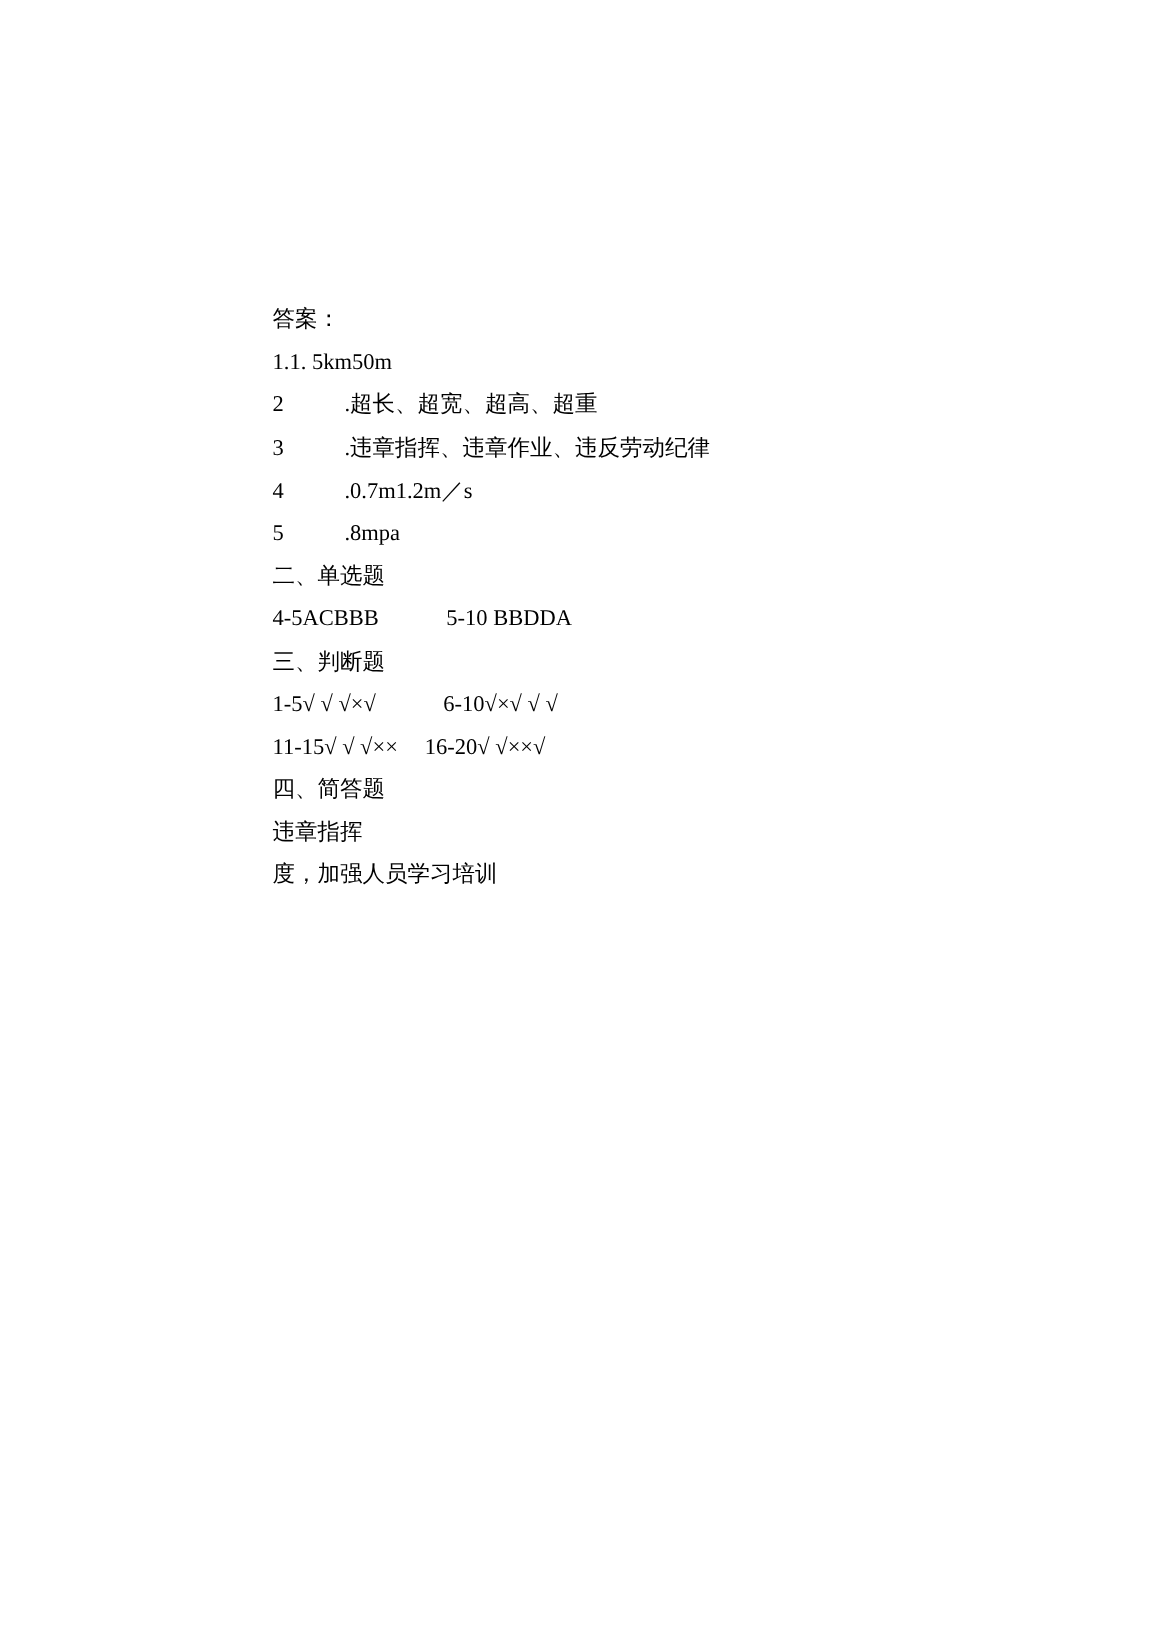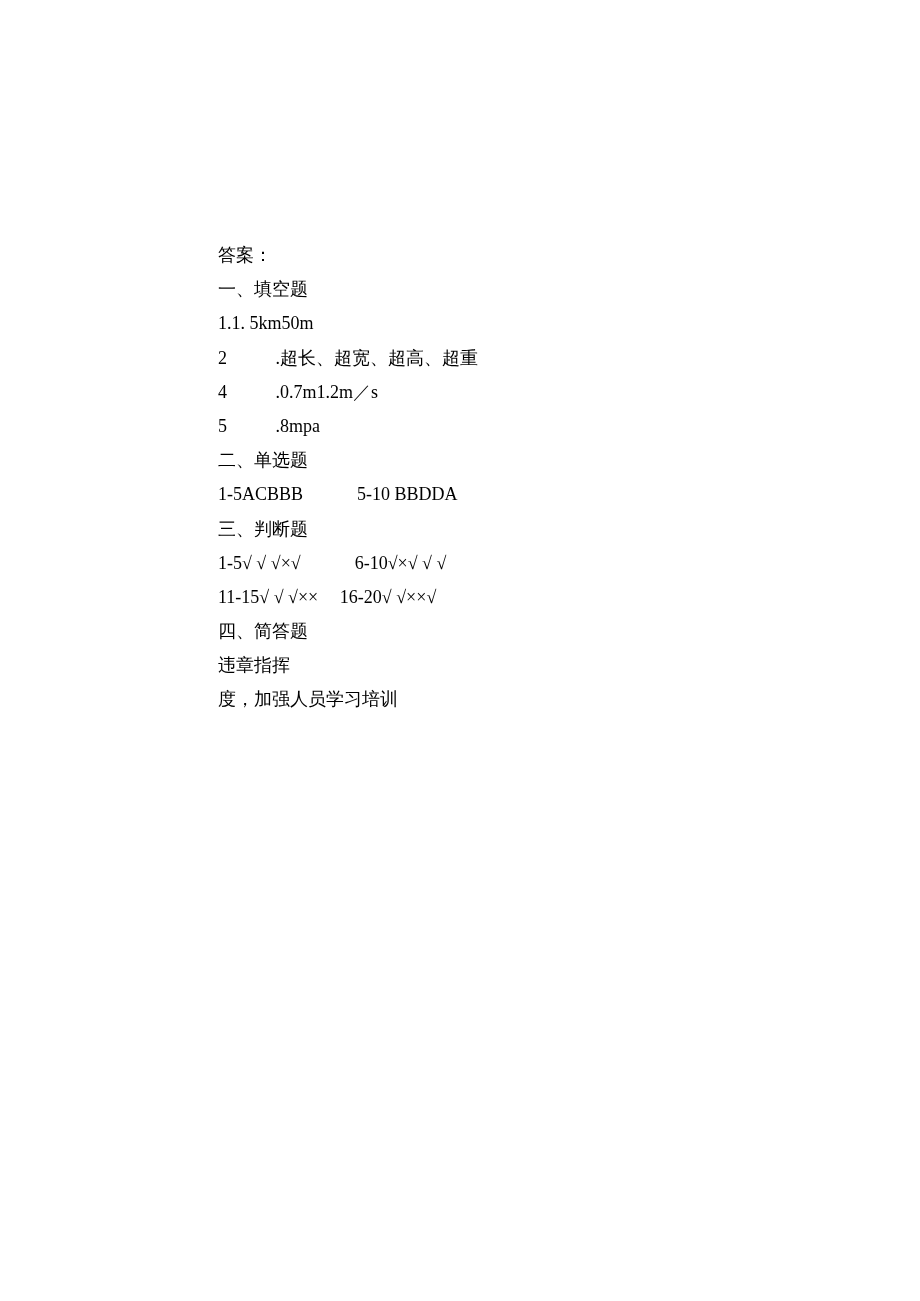--- a/index.html
+++ b/index.html
@@ -39,43 +39,45 @@
     width: 3.0em;
   }
 </style>
 </head>
 <body>
 
 <div class="page">
 
   <div class="line">答案：</div>
 
-  <div class="line">一、填空题</div>
 
   <div class="line">
     <span>1.</span><span>1.  5km50m</span>
   </div>
 
   <div class="line">
     <span class="num">2</span><span class="gap"></span><span>.超长、超宽、超高、超重</span>
   </div>
 
+  <div class="line">
+    <span class="num">3</span><span class="gap"></span><span>.违章指挥、违章作业、违反劳动纪律</span>
+  </div>
 
   <div class="line">
     <span class="num">4</span><span class="gap"></span><span>.0.7m1.2m／s</span>
   </div>
 
   <div class="line">
     <span class="num">5</span><span class="gap"></span><span>.8mpa</span>
   </div>
 
   <div class="line">二、单选题</div>
 
   <div class="line">
-    <span>1-5ACBBB</span><span class="gap3"></span><span>5-10 BBDDA</span>
+    <span>4-5ACBBB</span><span class="gap3"></span><span>5-10 BBDDA</span>
   </div>
 
   <div class="line">三、判断题</div>
 
   <div class="line">
     <span>1-5√ √ √×√</span><span class="gap3"></span><span>6-10√×√ √ √</span>
   </div>
 
   <div class="line">
     <span>11-15√ √ √××</span><span class="gap1"></span><span>16-20√ √××√</span>

